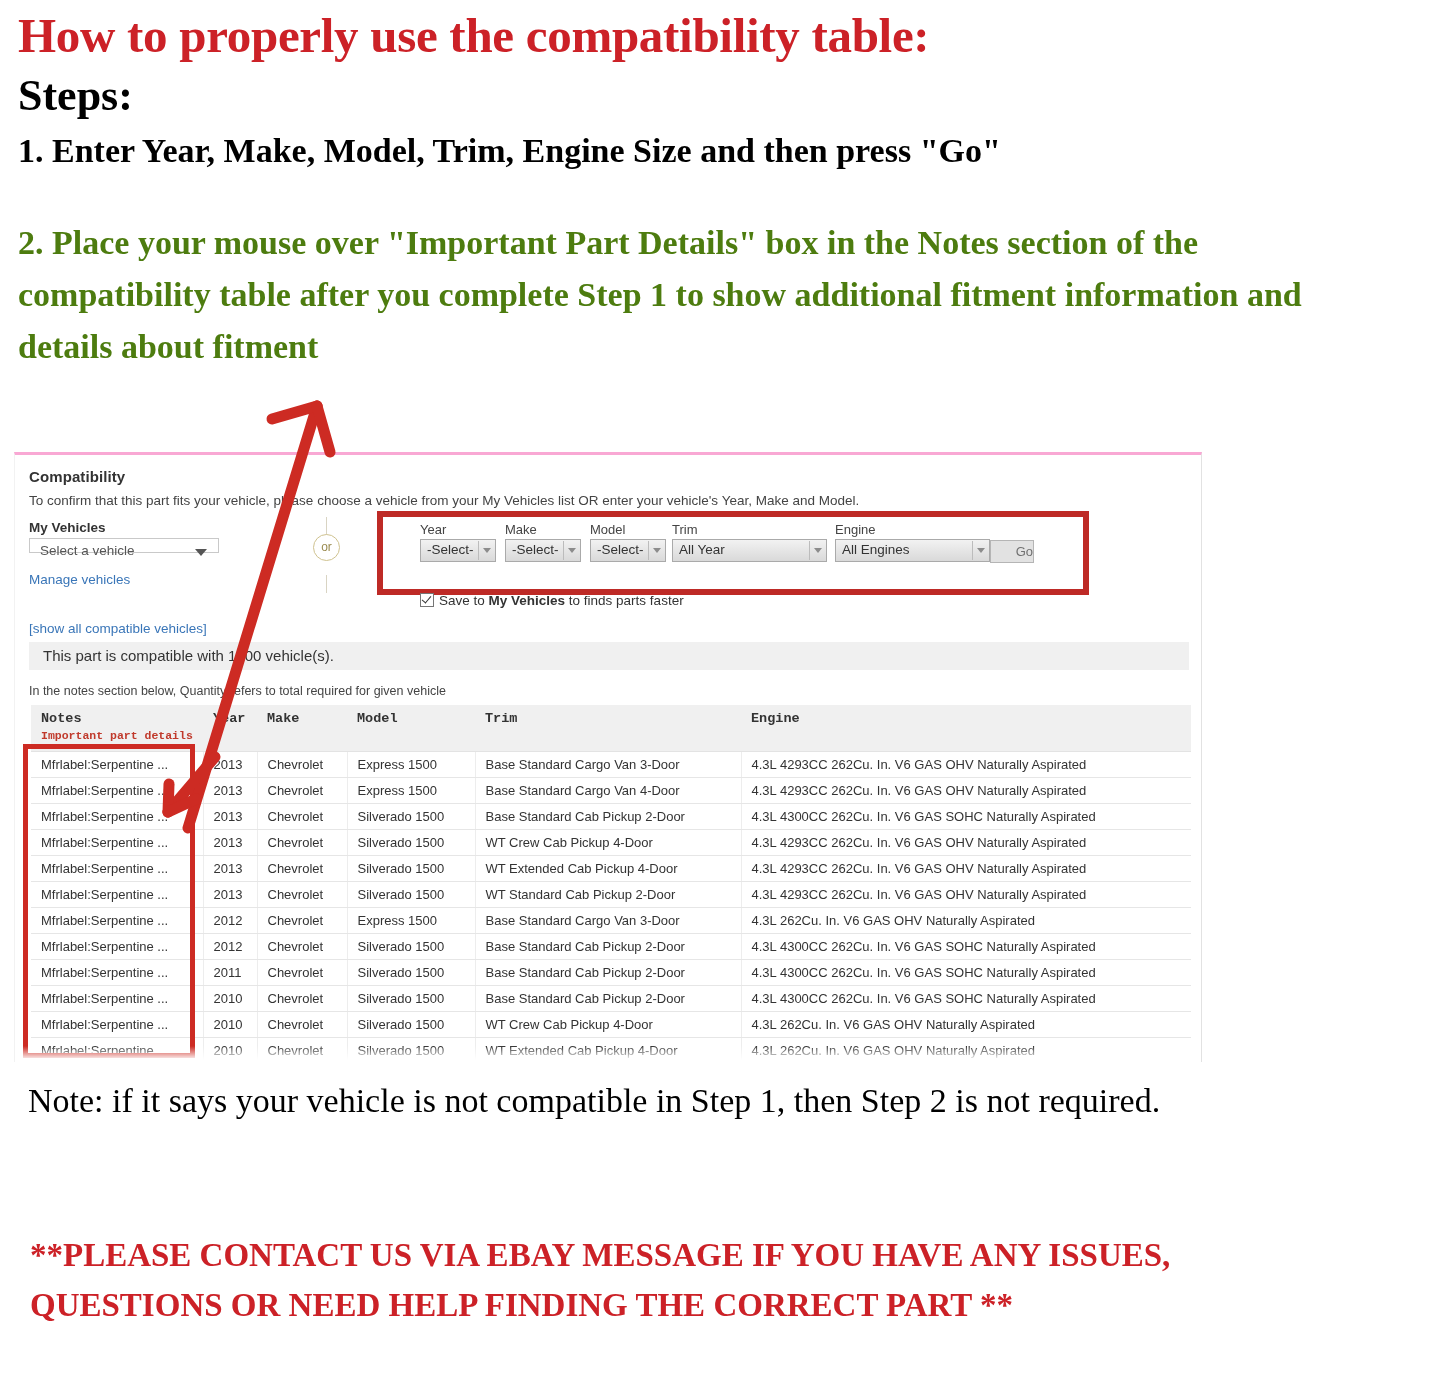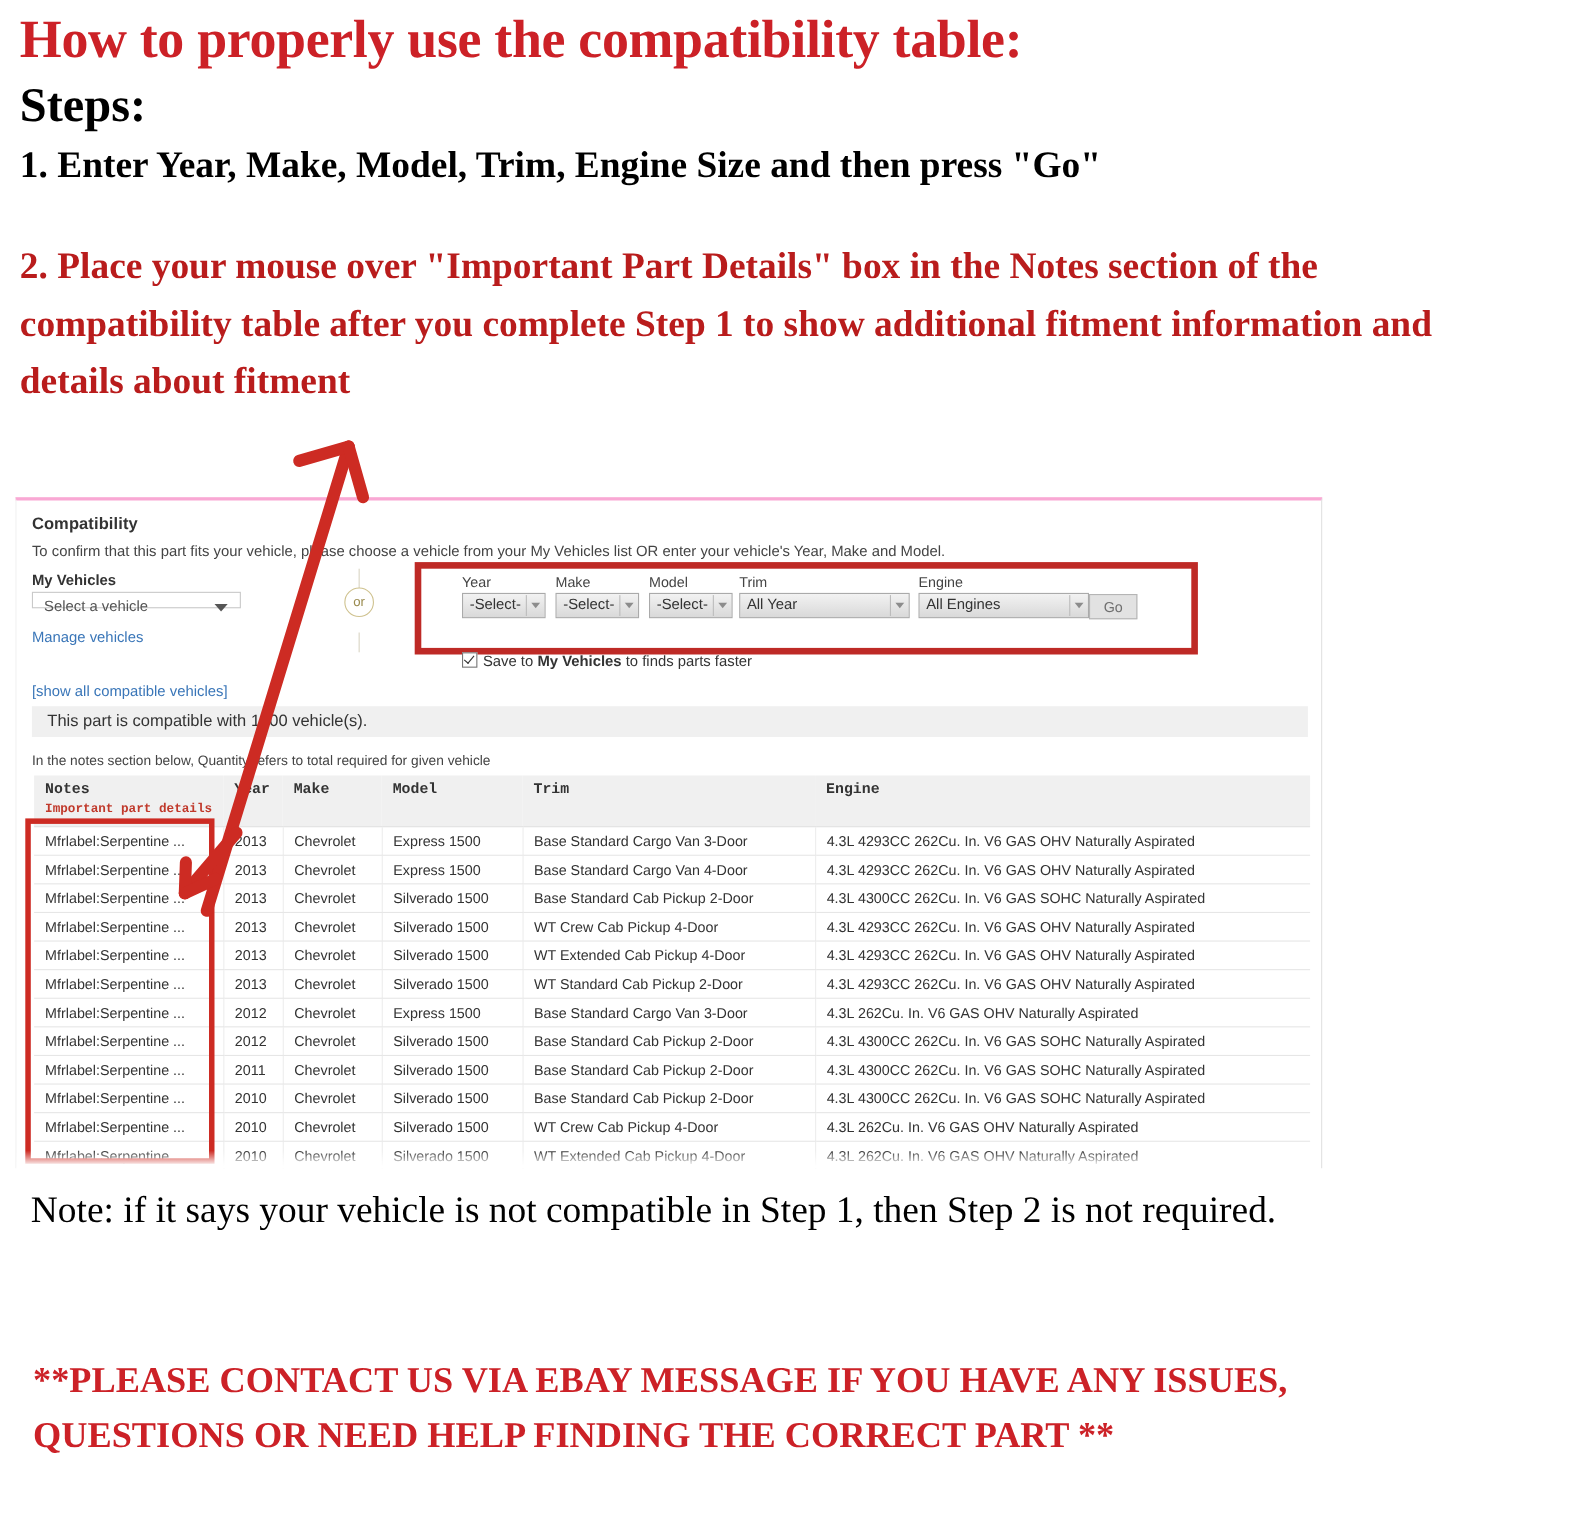--- a/index.html
+++ b/index.html
@@ -40,21 +40,21 @@
   }
   .step-line {
     color: #000000;
     font-weight: bold;
     font-size: 34px;
     line-height: 1.22;
     margin-top: 8px;
     white-space: nowrap;
   }
   .step-para {
-    color: #b91c1c;
+    color: #4d7c0f;
     font-weight: bold;
     font-size: 34px;
     line-height: 1.52;
     margin-top: 46px;
     width: 1330px;
   }
 
   
   .compat-panel {
     position: absolute;
@@ -226,21 +226,21 @@
     position: absolute;
     left: 570px;
     top: 18px;
     width: 44px;
     height: 23px;
     border: 1px solid #b5b5b5;
     background: #e2e2e2;
     box-sizing: border-box;
     color: #6f6f6f;
     font-size: 13px;
-    text-align: center;
+    text-align: right;
     line-height: 22px;
   }
   .savebox {
     position: absolute;
     left: 405px;
     top: 136px;
     font-size: 13.5px;
     color: #333333;
     white-space: nowrap;
   }

